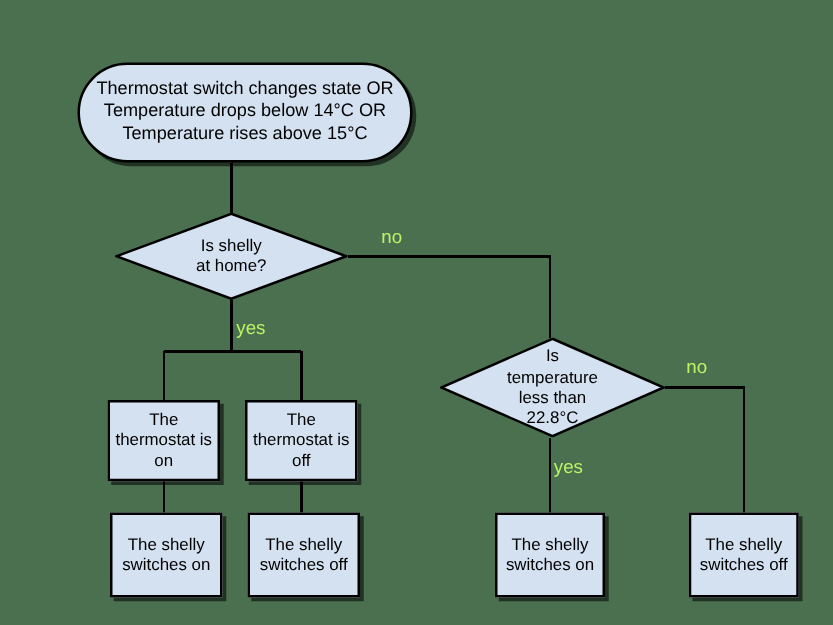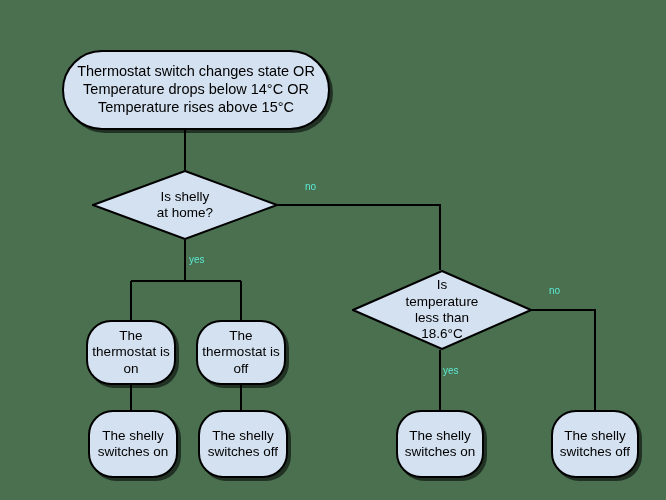--- a/index.html
+++ b/index.html
@@ -45,21 +45,20 @@
     display: block;
     white-space: pre-line;
     padding: 0 4px;
   }
   .n-start {
     border-radius: 999px;
     font-size: 14.5px;
   }
   .n-box {
     font-size: 13.5px;
-    border-radius: 25px;
   }
   .n-diamond {
     background: transparent;
     border: none;
     box-shadow: none;
     font-size: 13.5px;
   }
   .n-diamond .diamond-shape {
     position: absolute;
     left: 0;
@@ -67,22 +66,22 @@
     width: 100%;
     height: 100%;
     z-index: 0;
   }
   .n-diamond .label {
     position: relative;
     z-index: 1;
   }
   .edge-label {
     position: absolute;
-    font-size: 10px;
-    color: #5eead4;
+    font-size: 15px;
+    color: #bef264;
     text-shadow:
        1px 0 0 #4a7050, -1px 0 0 #4a7050,
        0 1px 0 #4a7050, 0 -1px 0 #4a7050,
        1px 1px 0 #4a7050, -1px -1px 0 #4a7050,
        1px -1px 0 #4a7050, -1px 1px 0 #4a7050;
     z-index: 4;
     white-space: nowrap;
   }
 </style>
 </head>
@@ -125,21 +124,21 @@
 at home?</span>
   </div>
 
   <div class="node n-diamond" style="left:352px; top:270px; width:180px; height:80px;">
     <svg class="diamond-shape" viewBox="0 0 180 80" preserveAspectRatio="none">
       <polygon points="90,1 179,40 90,79 1,40" fill="#d4e1f0" stroke="#000000" stroke-width="2"></polygon>
     </svg>
     <span class="label">Is
 temperature
 less than
-18.6°C</span>
+22.8°C</span>
   </div>
 
   <div class="node n-box" style="left:86px; top:320px; width:90px; height:65px;">
     <span class="label">The
 thermostat is
 on</span>
   </div>
 
   <div class="node n-box" style="left:196px; top:320px; width:90px; height:65px;">
     <span class="label">The

